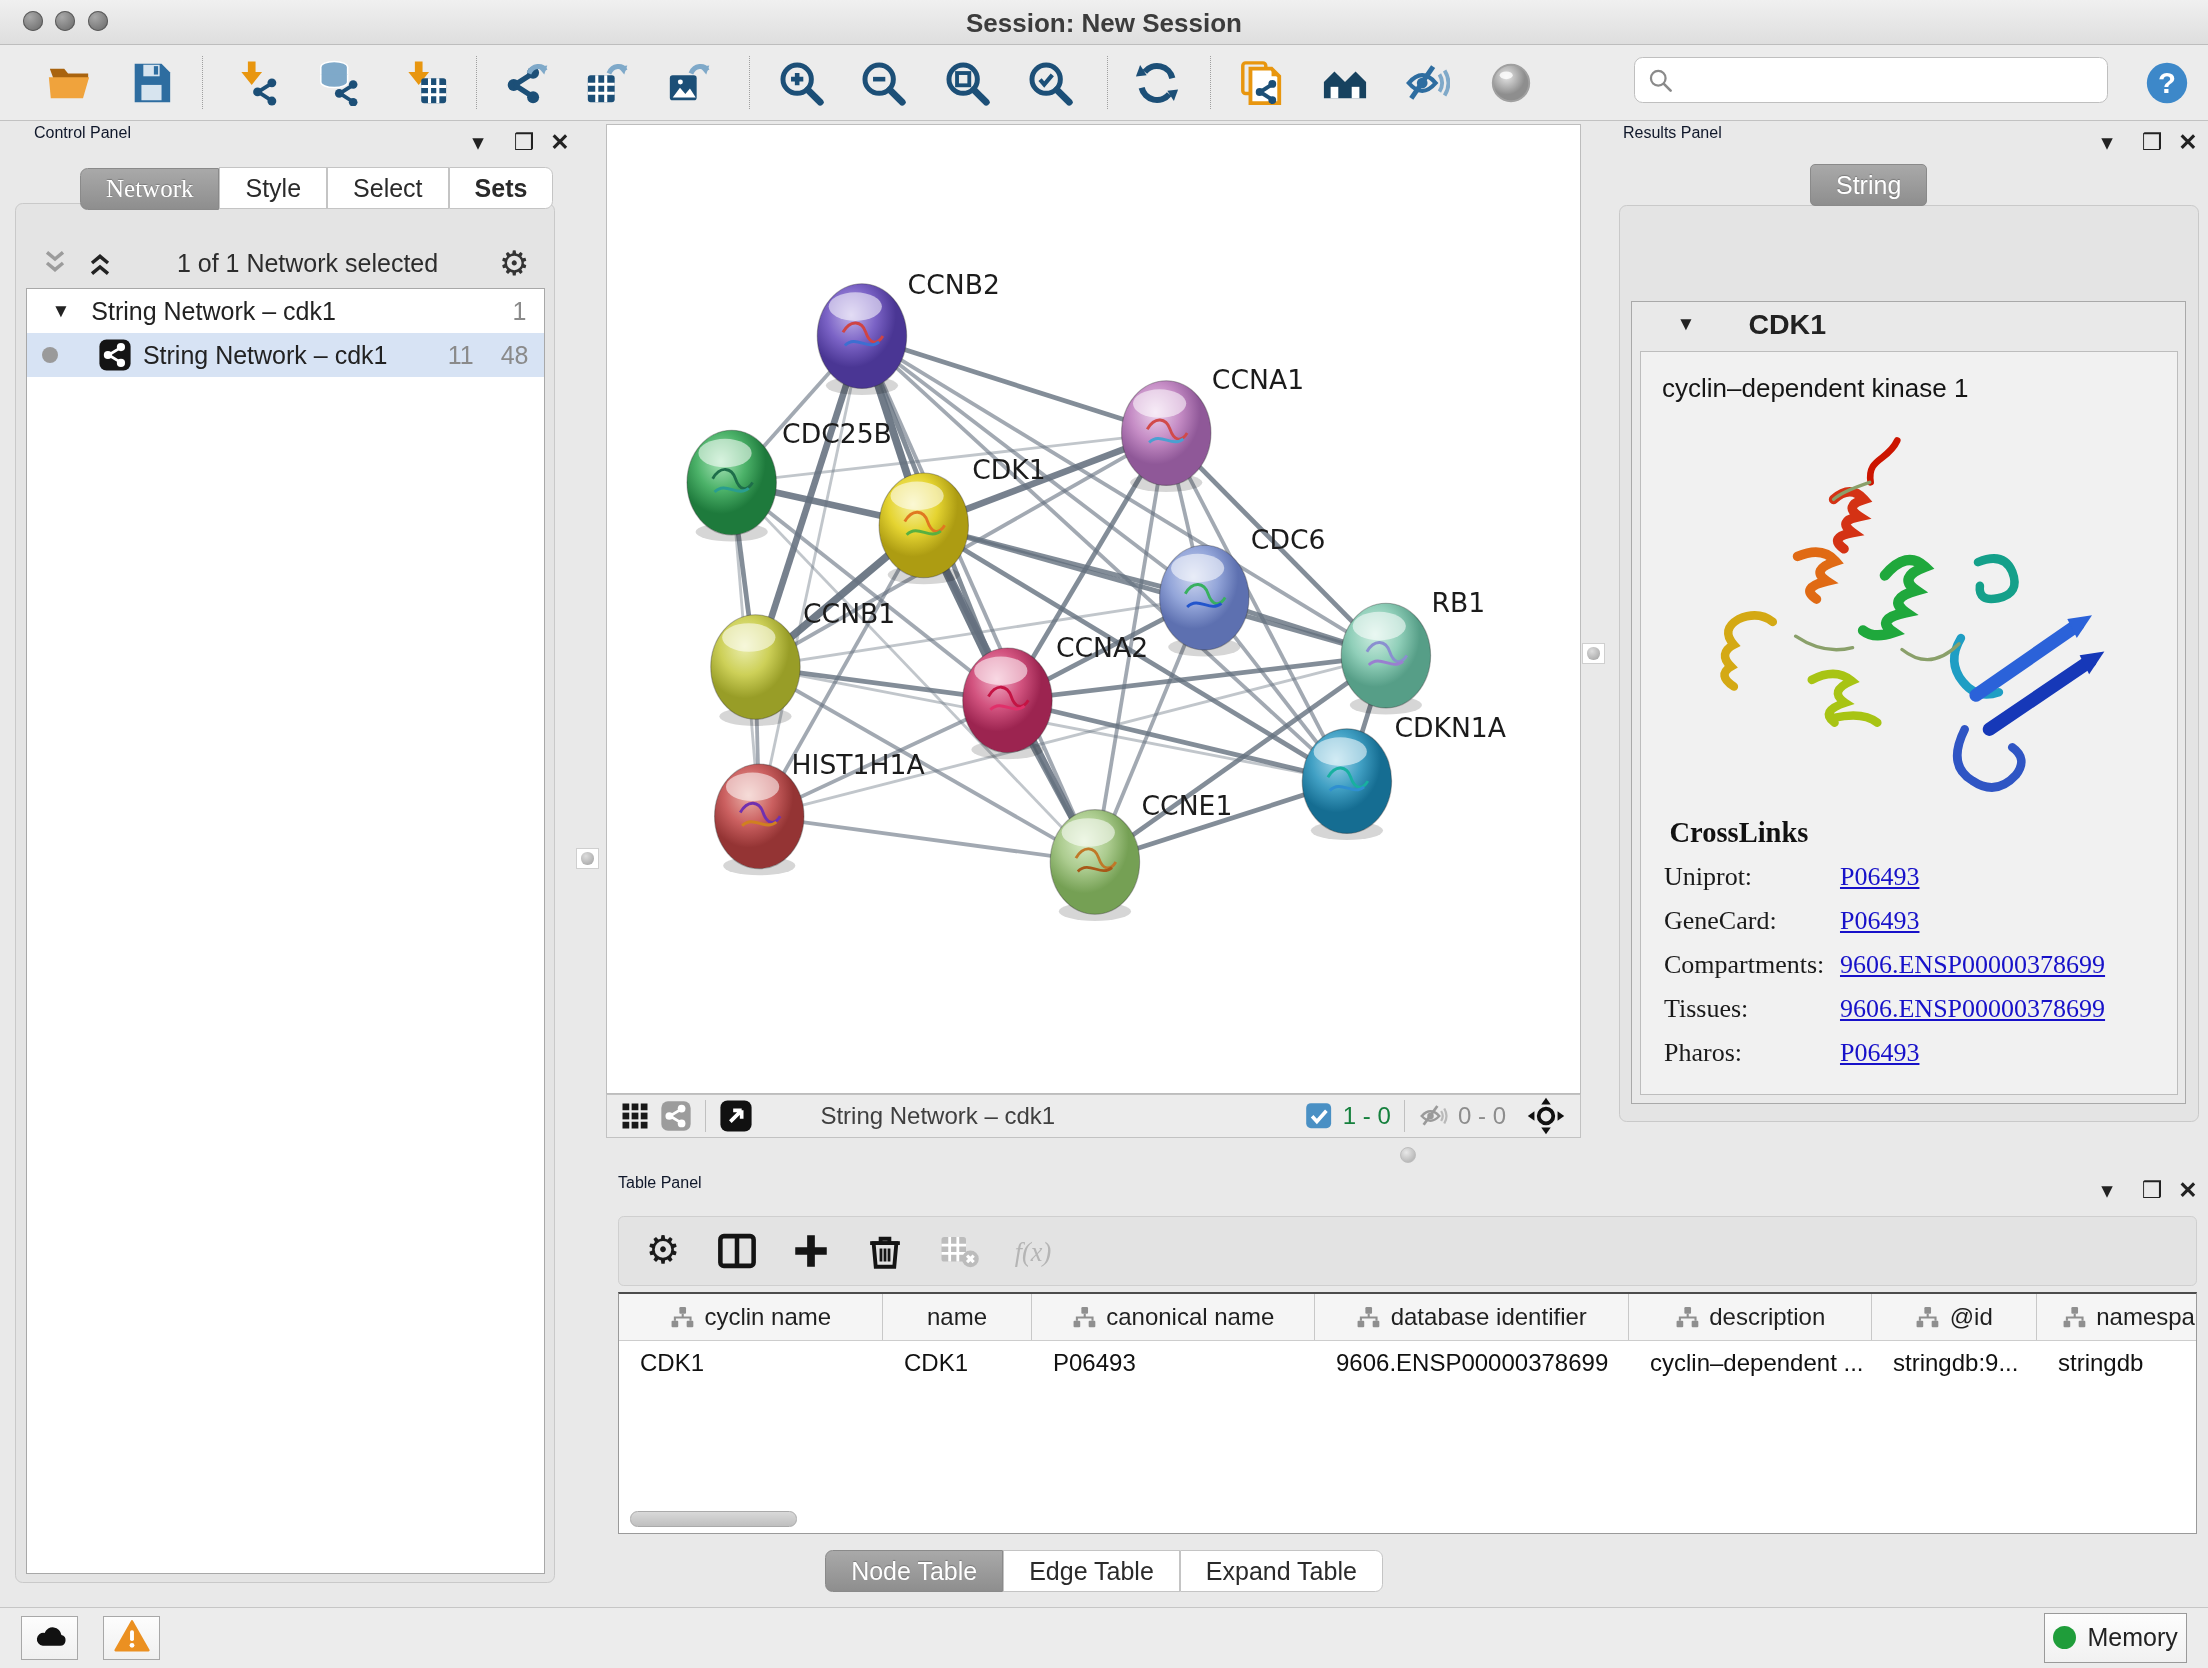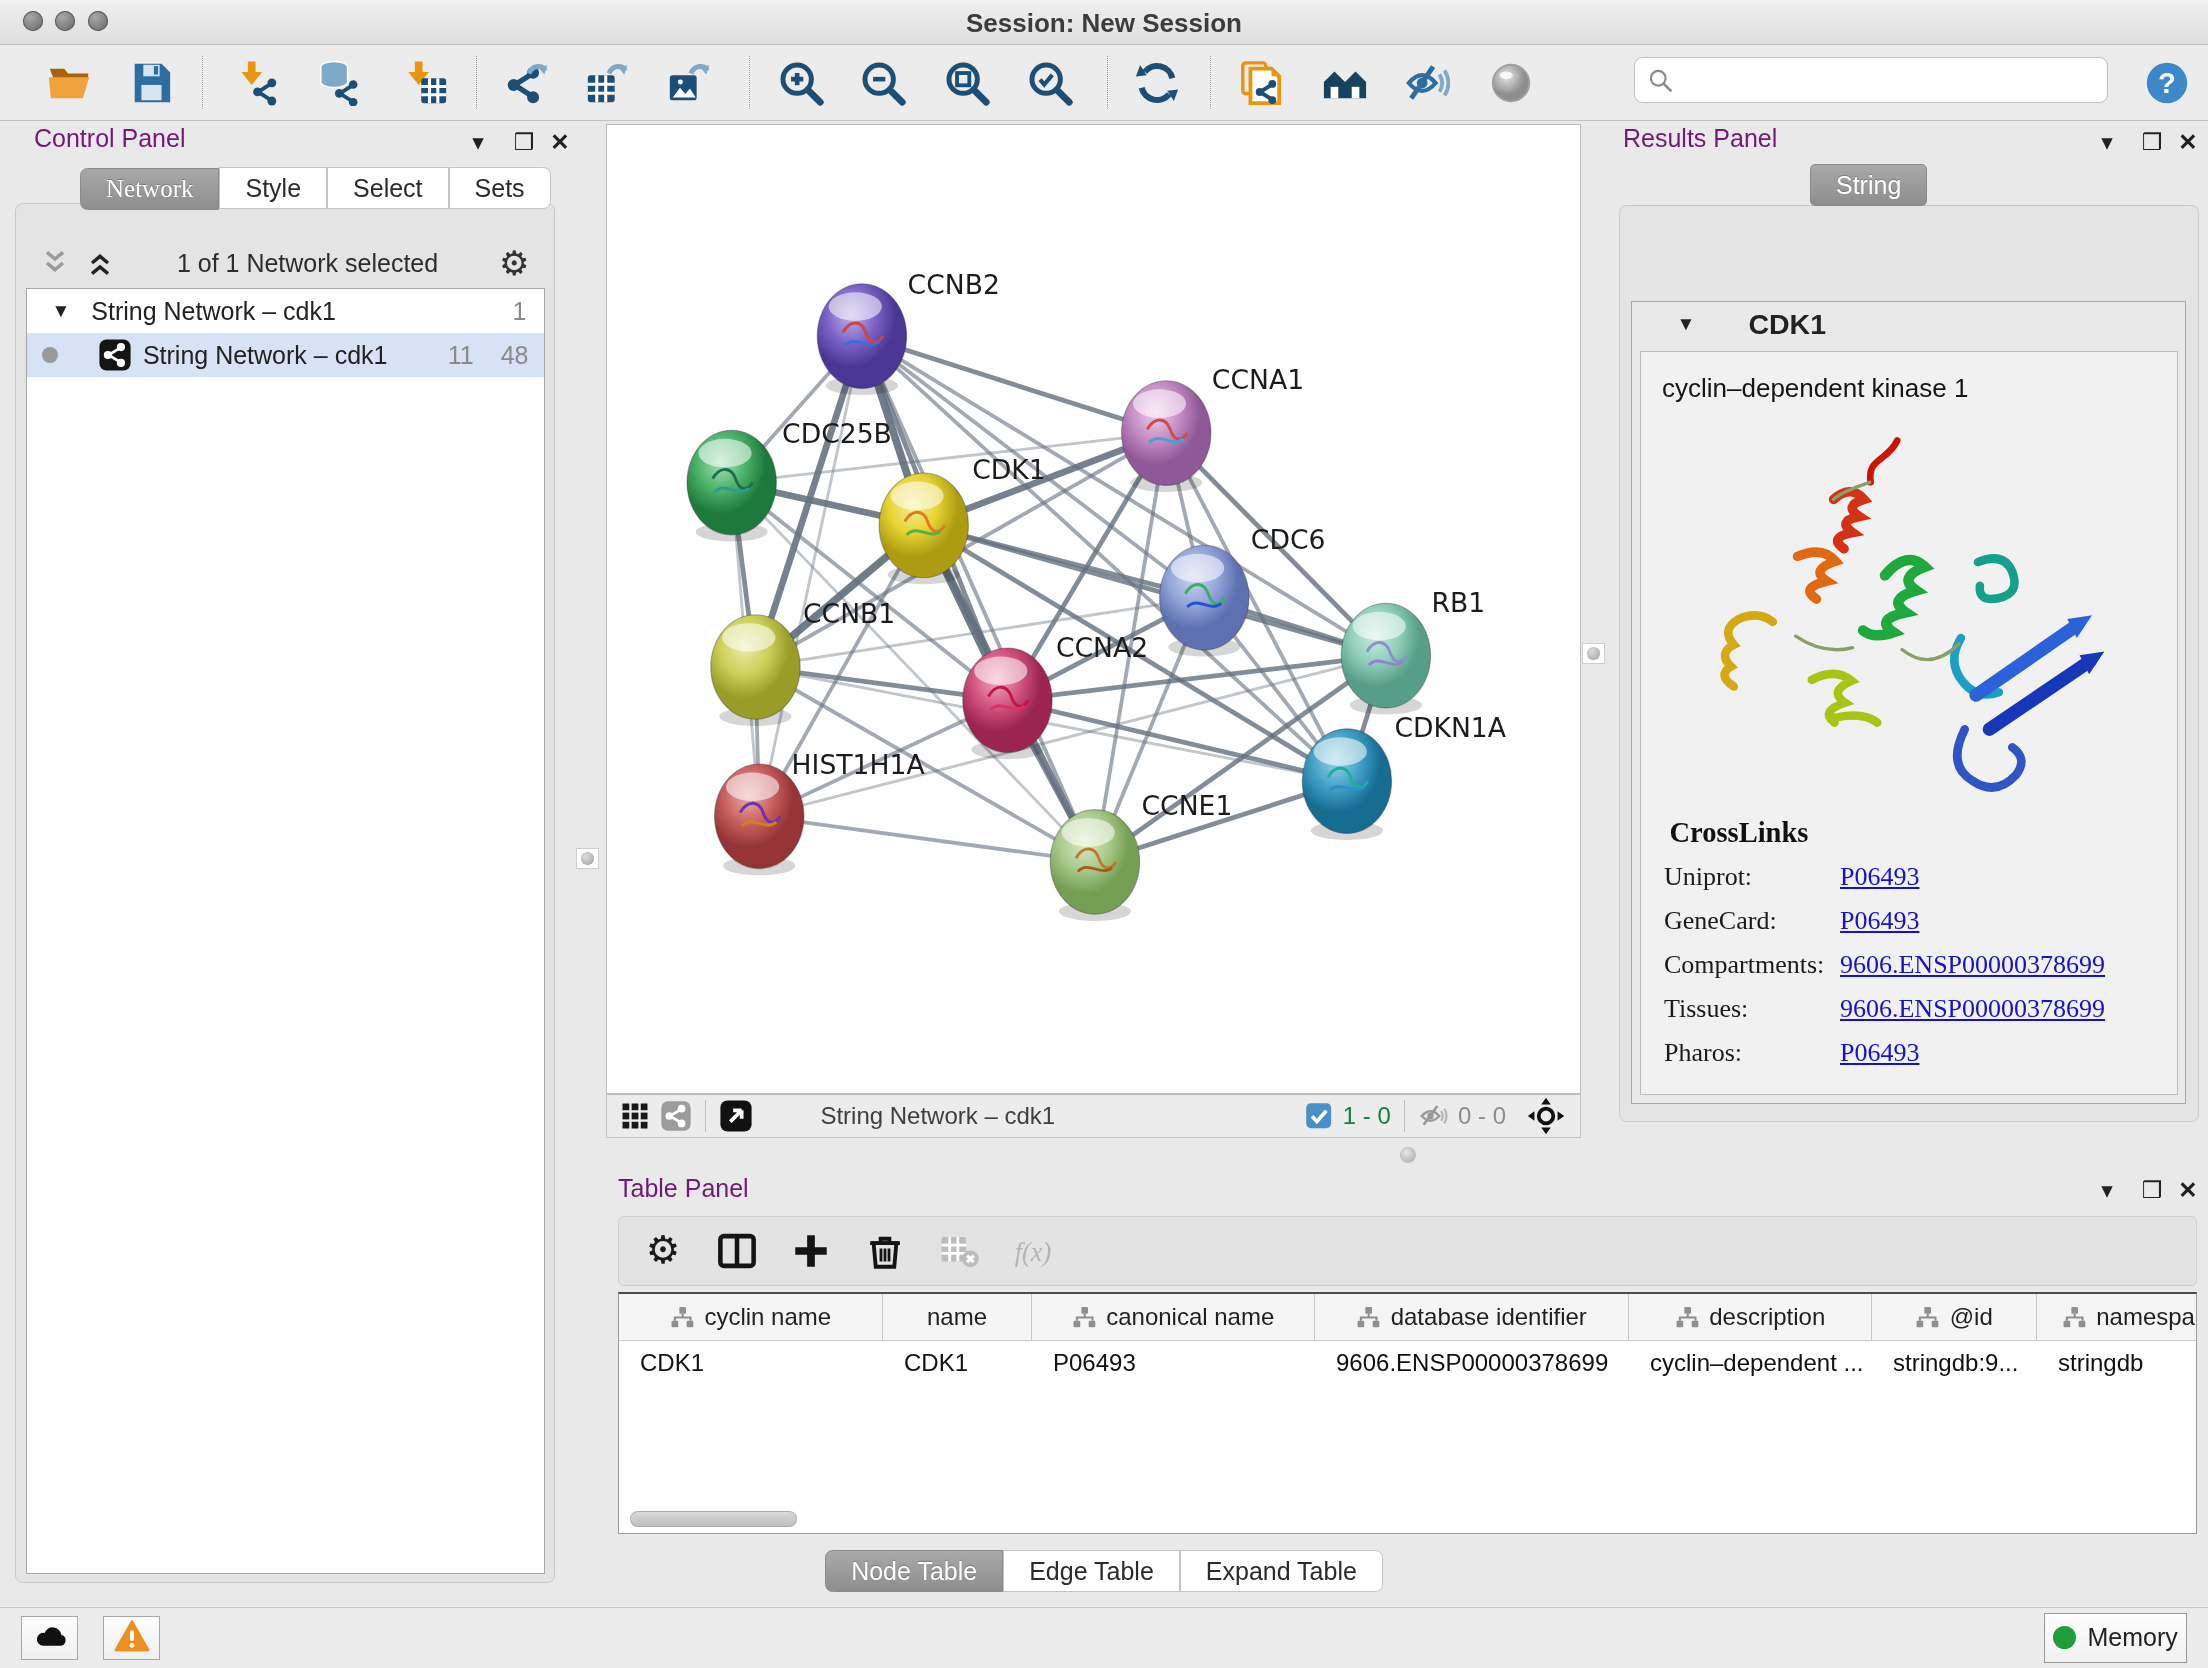--- a/index.html
+++ b/index.html
@@ -19,33 +19,33 @@
   .toolbar{position:absolute;left:0;top:45px;width:2208px;height:75px;background:#ececec;
     border-bottom:1px solid #c2c2c2;}
   .tbicon{position:absolute;top:13.3px;width:49px;height:49px;display:flex;align-items:center;justify-content:center;cursor:pointer;}
   .tbsep{position:absolute;top:11.4px;height:53px;border-left:1.9px dotted #9f9f9f;width:0;}
   .searchwrap{position:absolute;top:12.4px;width:474px;height:46px;}
   .searchwrap input{width:100%;height:100%;box-sizing:border-box;border:1px solid #bfbfbf;border-radius:8.6px;
     padding-left:49px;font-size:24px;background:#fff;outline:none;}
   .searchglyph{position:absolute;left:13.3px;top:9.5px;}
 
   
-  .phead{position:absolute;height:38px;font-size:25px;color:#701a75;}
+  .phead{position:absolute;height:38px;font-size:16px;color:#0f172a;}
   .pbtn{position:absolute;top:0;width:32px;height:32px;font-size:23px;color:#222;text-align:center;line-height:32px;cursor:pointer;}
   .tabpill{display:inline-block;box-sizing:border-box;height:42px;line-height:40px;padding:0 25px;font-size:25px;
     background:#fff;border:1px solid #c4c4c4;color:#2a2a2a;text-align:center;cursor:pointer;}
   .tabpill.sel{background:linear-gradient(#a9a9a9,#8e8e8e);color:#fff;border-color:#8a8a8a;
     text-shadow:0 -1px 1px rgba(0,0,0,.25);}
 
   
   .cp-box{position:absolute;left:15px;top:203px;width:538px;height:1378px;background:#e4e4e4;
     border:1px solid #c9c9c9;border-radius:7.6px;}
   .cp-tabs{position:absolute;left:80px;top:167px;z-index:3;white-space:nowrap;}
   .cp-tabs .tabpill:first-child{border-radius:7.6px 0 0 7.6px;font-family:Liberation Serif, serif;}
-  .cp-tabs .tabpill:last-child{border-radius:0 7.6px 7.6px 0;}
+  .cp-tabs .tabpill:last-child{border-radius:0 7.6px 7.6px 0;font-weight:bold;}
   .cp-tools{position:absolute;left:9.5px;top:36px;right:9.5px;height:46px;display:flex;align-items:center;}
   .cp-tree{position:absolute;left:9.5px;top:84px;width:517px;bottom:7.6px;background:#fff;border:1px solid #a8a8a8;}
   .treerow{position:relative;height:44px;font-size:25px;display:flex;align-items:center;}
   .treerow.sel{background:#d7e3f4;}
   .treecount{color:#8a8a8a;font-size:25px;}
 
   
   .canvas{position:absolute;left:606px;top:124px;width:975px;height:970px;background:#fff;
     border:1px solid #bdbdbd;box-sizing:border-box;}
   .netstatus{position:absolute;left:606px;top:1094px;width:975px;height:44px;background:#ececec;

